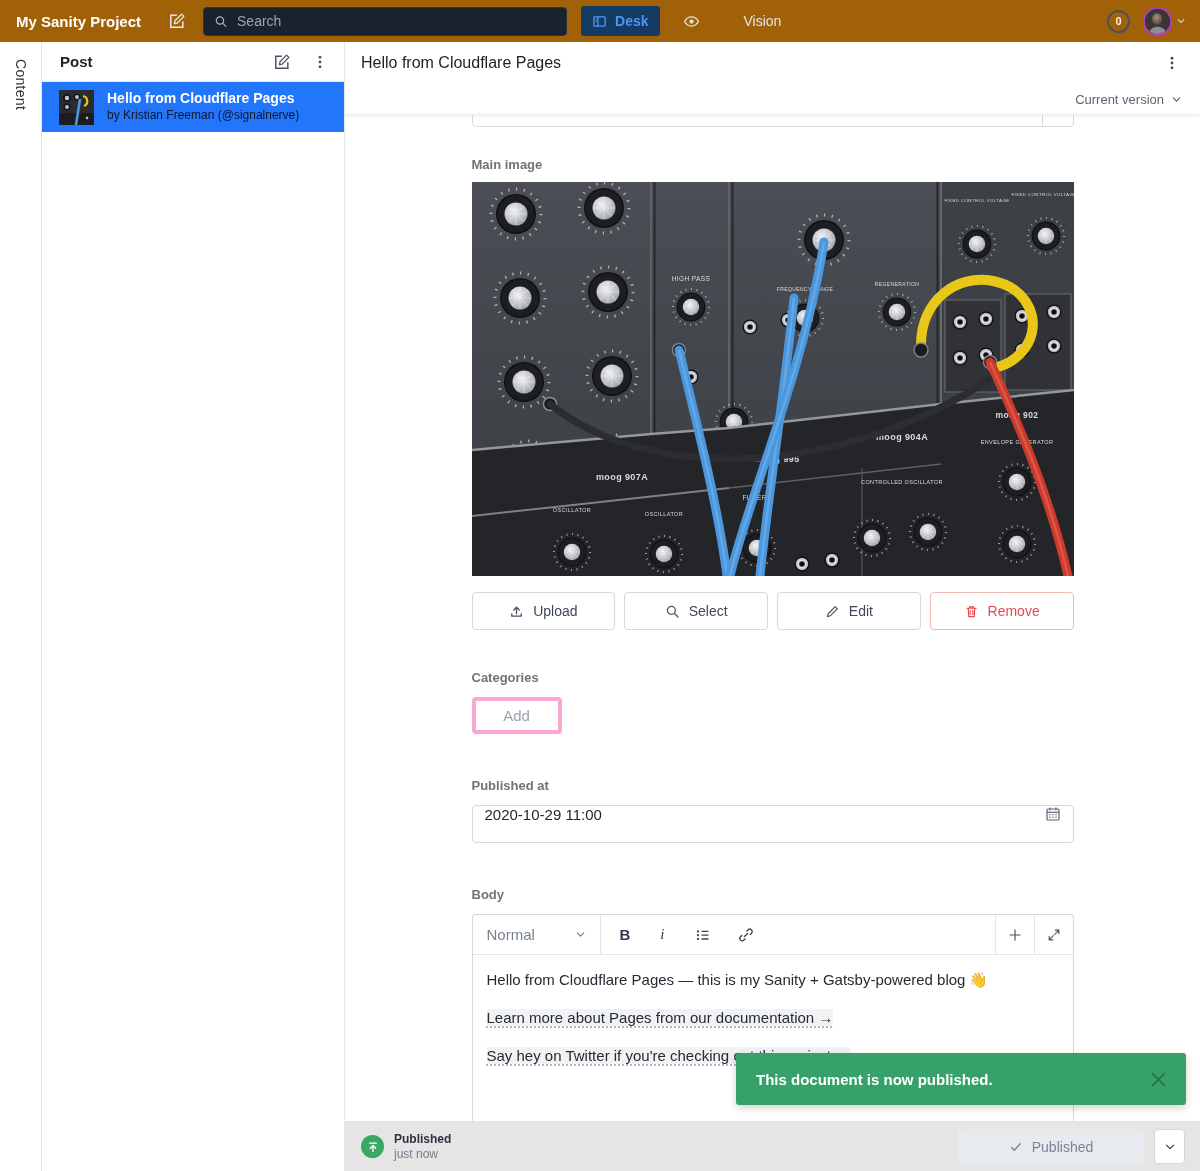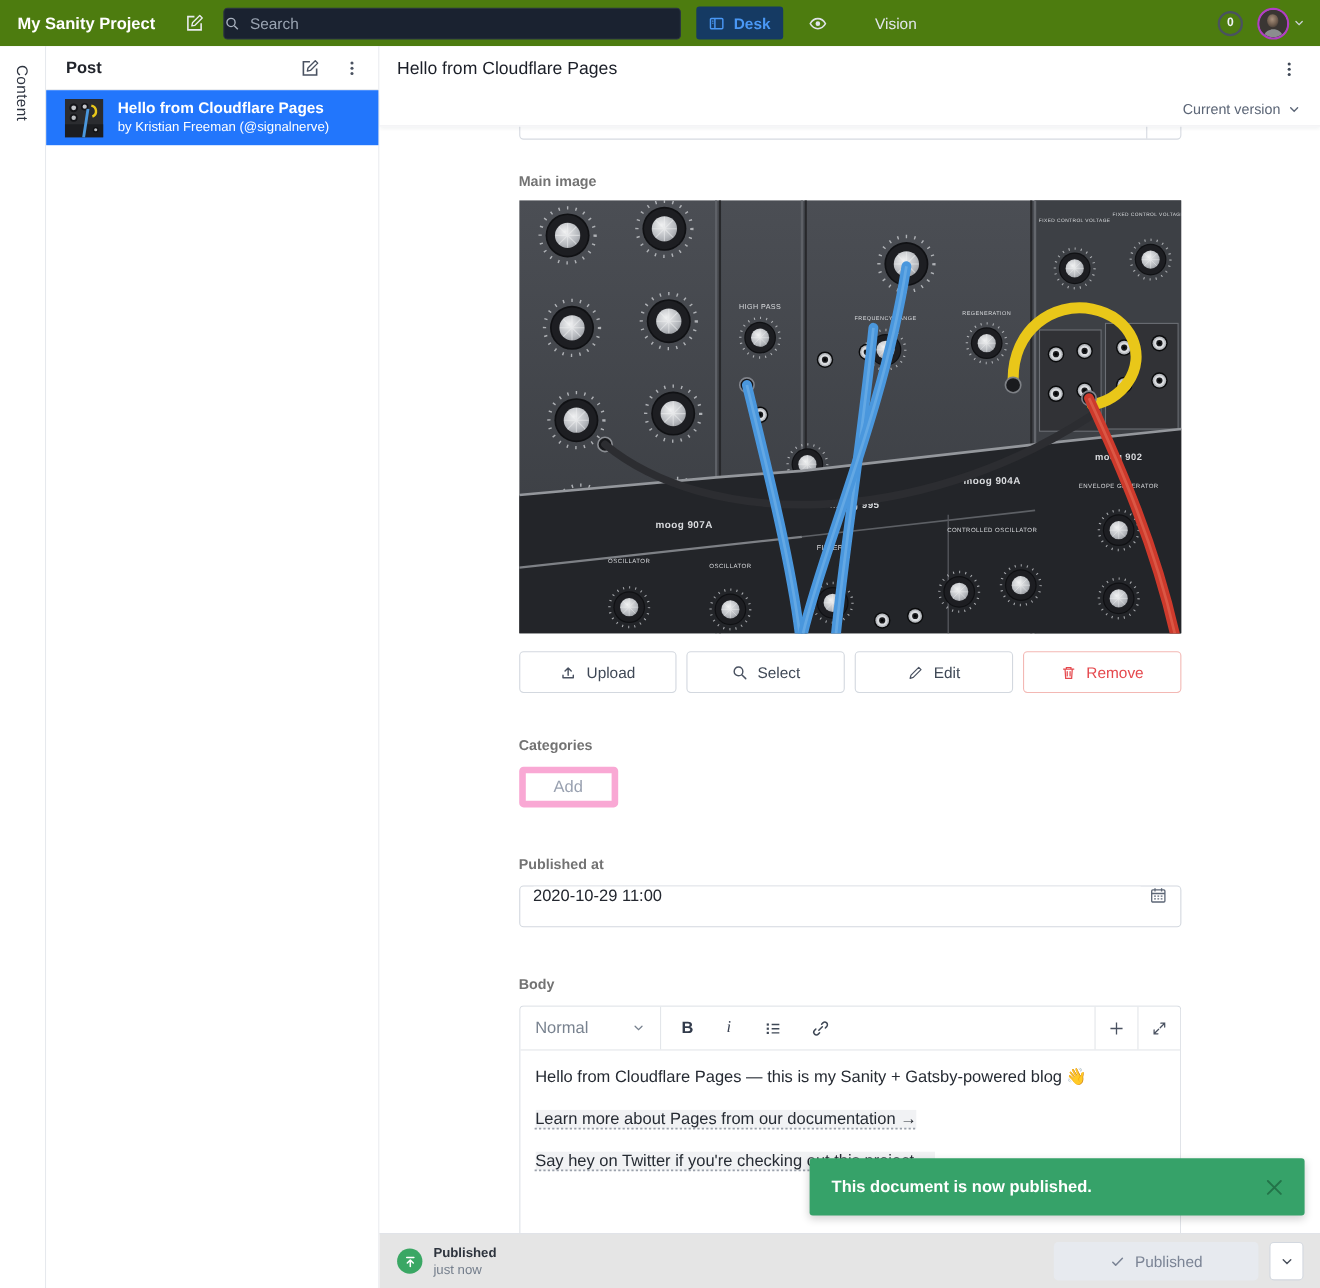--- a/index.html
+++ b/index.html
@@ -1,22 +1,22 @@
 <!DOCTYPE html>
 <html><head>
 <meta charset="utf-8">
 <style>
   * { margin:0; padding:0; box-sizing:border-box; }
   html,body { width:1200px; height:1171px; font-family:"Liberation Sans", sans-serif; background:#fff; overflow:hidden; }
 
   
-  .topbar { height:42px; background:#4d7c0f; display:flex; align-items:center; padding:0 14px 0 16px; }
+  .topbar { height:42px; background:#a16207; display:flex; align-items:center; padding:0 14px 0 16px; }
   .project-title { color:#fff; font-size:15px; font-weight:700; margin-right:24px; white-space:nowrap; }
   .tb-icon-btn { display:grid; place-items:center; width:24px; height:24px; cursor:pointer; }
-  .searchbar { width:416px; height:29px; background:#1a2230; border:1px solid #2b3443; border-radius:4px; display:flex; align-items:center; gap:9px; padding:0 0; margin:0 14px 0 14px; }
+  .searchbar { width:364px; height:29px; background:#1a2230; border:1px solid #2b3443; border-radius:4px; display:flex; align-items:center; gap:9px; padding:0 10px; margin:0 14px 0 14px; }
   .searchbar input { background:transparent; border:none; outline:none; color:#dfe3ea; font-size:14px; width:100%; font-family:inherit; }
   .searchbar input::placeholder { color:#9aa4b2; }
   .tab { height:30px; display:flex; align-items:center; gap:8px; padding:0 11px; border-radius:3px; font-size:14px; cursor:pointer; }
   .tab-desk { background:#153a63; color:#4a98f5; font-weight:600; margin-right:12px; }
   .tab-vision { color:#e2e6ec; font-weight:500;gap:44px; }
   .tb-spacer { flex:1; }
   .badge-zero { width:23px; height:23px; border:2px solid #4a5260; border-radius:50%; color:#f2f4f7; font-size:11px; font-weight:700; display:grid; place-items:center; margin-right:13px; cursor:pointer; }
   .avatar-wrap { display:flex; align-items:center; gap:4px; cursor:pointer; }
   .avatar { width:29px; height:29px; border-radius:50%; border:2px solid #b13fc4; overflow:hidden; background:#3a3734; display:block; }
 
@@ -25,21 +25,21 @@
 
   .rail { width:42px; border-right:1px solid #e4e7eb; background:#fff; display:flex; justify-content:center; }
   .rail-label { writing-mode:vertical-rl; font-size:14px; font-weight:500; color:#2e3440; margin-top:17px; letter-spacing:.3px; }
 
   .post-pane { width:303px; border-right:1px solid #e4e7eb; background:#fff; display:flex; flex-direction:column; }
   .post-header { height:40px; border-bottom:1px solid #e8eaee; display:flex; align-items:center; padding:0 12px 0 18px; gap:14px; }
   .post-header-title { flex:1; font-size:15px; font-weight:600; color:#21242b; }
   .post-item { height:50px; background:#2276fc; display:flex; align-items:center; gap:13px; padding:0 12px 0 17px; cursor:pointer; }
   .thumb { width:35px; height:35px; flex:0 0 35px; }
   .post-item-title { color:#fff; font-size:14px; font-weight:600; line-height:1.25; }
-  .post-item-sub { color:#ffffff; font-size:12px; line-height:1.3; }
+  .post-item-sub { color:#0f172a; font-size:12px; line-height:1.3; }
 
   .doc-pane { flex:1; display:flex; flex-direction:column; background:#fff; position:relative; min-width:0; }
   .doc-header { height:42px; display:flex; align-items:center; padding:0 16px; }
   .doc-title { flex:1; font-size:16px; font-weight:500; color:#1b1f28; }
   .version-row { height:31px; display:flex; justify-content:flex-end; align-items:center; gap:7px; padding:0 18px; color:#5b6576; font-size:13px; border-bottom:1px solid #ededf1; box-shadow:0 2px 3px rgba(20,30,50,.05); position:relative; z-index:3; cursor:pointer; }
 
   .doc-scroll { flex:1; overflow:hidden; position:relative; }
   .form-col { width:602px; margin:0 auto; }
   .cut-input { height:26px; margin-top:-14px; border:1px solid #d6dae1; border-radius:4px; position:relative; background:#fff; }
   .cut-input .divider { position:absolute; right:30px; top:0; bottom:0; width:1px; background:#d6dae1; }
@@ -48,21 +48,21 @@
   .lbl-categories { margin:40px 0 12px; }
   .lbl-published { margin:44px 0 12px; }
   .lbl-body { margin:44px 0 12px; }
 
   .synth { width:602px; height:394px; display:block; }
 
   .img-actions { display:flex; gap:9px; margin-top:16px;align-items:flex-end; }
   .act-btn { flex:1; height:38px; background:#fff; border:1px solid #d3d8df; border-radius:4px; display:flex; align-items:center; justify-content:center; gap:9px; font-size:14px; font-weight:500; color:#3f4856; cursor:pointer; font-family:inherit; }
   .act-remove { border-color:#f3b8b4; color:#e5484d; }
 
-  .add-btn { width:90px; height:37px; background:#fff; border:6px solid #f9a8d4; border-radius:4px; font-size:15px; color:#99a1b0; cursor:pointer; font-family:inherit; }
+  .add-btn { width:90px; height:37px; background:#fff; border:4px solid #f9a8d4; border-radius:4px; font-size:15px; color:#99a1b0; cursor:pointer; font-family:inherit; }
 
   .date-input { height:38px; border:1px solid #d3d8df; border-radius:4px; display:flex; align-items:flex-start; padding:0 12px; gap:8px; }
   .date-input input { flex:1; border:none; outline:none; font-size:15px; color:#23272f; font-family:inherit; }
 
   .editor { border:1px solid #d3d8df; border-bottom:none; border-radius:4px 4px 0 0; height:240px; overflow:hidden; margin-bottom:0; }
   .toolbar { height:40px; border-bottom:1px solid #e3e6ea; display:flex; align-items:stretch; }
   .style-select { width:128px; display:flex; align-items:center; gap:2px; padding:0 14px; border-right:1px solid #e3e6ea; color:#78828f; font-size:15px; cursor:pointer; }
   .style-select span { flex:1; }
   .fmt-group { flex:1; display:flex; align-items:center; gap:27px; padding:0 19px; }
   .fmt-b { font-size:15px; font-weight:700; color:#323b4b; cursor:pointer; }

